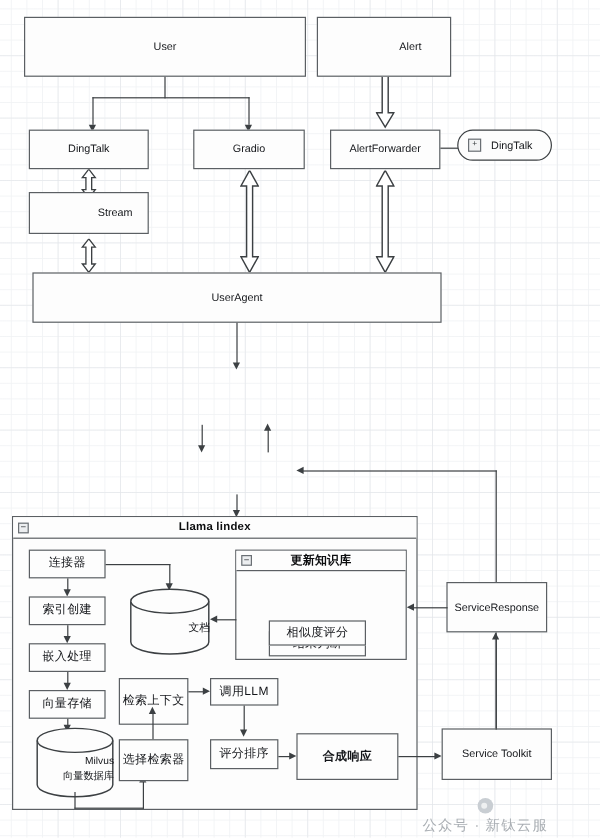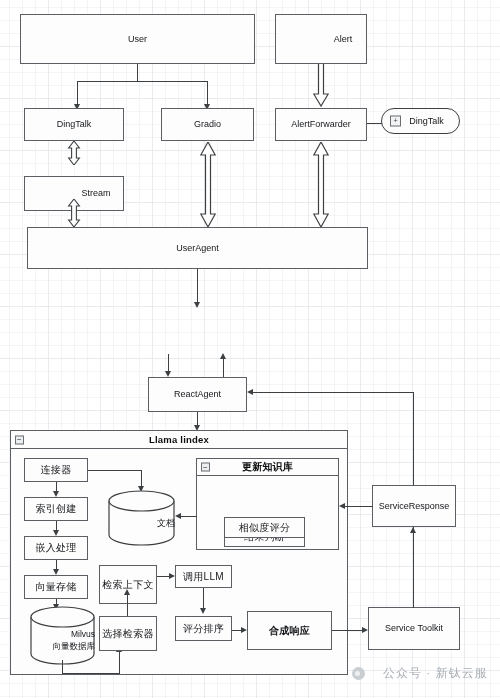--- a/index.html
+++ b/index.html
@@ -66,40 +66,40 @@
   .wire.h{height:1.2px;}
   .wire.v{width:1.2px;}
   .ah{position:absolute;width:0;height:0;}
   .ah.down{border-left:3.6px solid transparent;border-right:3.6px solid transparent;border-top:6px solid #3c4043;}
   .ah.up{border-left:3.6px solid transparent;border-right:3.6px solid transparent;border-bottom:6px solid #3c4043;}
   .ah.left{border-top:3.6px solid transparent;border-bottom:3.6px solid transparent;border-right:6px solid #3c4043;}
   .ah.right{border-top:3.6px solid transparent;border-bottom:3.6px solid transparent;border-left:6px solid #3c4043;}
   .block-arrow{position:absolute;}
   .block-arrow svg{display:block;}
   .wm{
-    position:absolute;display:flex;align-items:center;gap:18px;
-    color:#a9aeb3;font-size:12px;letter-spacing:1px;
+    position:absolute;display:flex;align-items:center;gap:2px;
+    color:#a9aeb3;font-size:12px;letter-spacing:1px;flex-direction:column;
   }
   .wm .logo{
     width:13px;height:13px;border-radius:50%;
     background:#c9ced3;position:relative;flex:none;
   }
   .wm .logo:after{
     content:"";position:absolute;left:3px;top:4px;
     width:5px;height:5px;border-radius:50%;background:#eef0f1;
   }
 </style>
 </head>
 <body>
 
 <div id="canvas">
 
   <div class="node" style="left:20px;top:14px;width:235px;height:50px;">User</div>
 
-  <div class="node" style="left:275px;top:14px;width:92px;height:50px;padding-left:44px;">Alert</div>
+  <div class="node" style="left:264px;top:14px;width:112px;height:50px;padding-left:44px;">Alert</div>
 
   <div class="wire v" style="left:137px;top:64px;height:18px;"></div>
   <div class="wire h" style="left:77px;top:81px;width:131px;"></div>
   <div class="wire v" style="left:77px;top:81px;height:23px;"></div>
   <div class="ah down" style="left:73.6px;top:104px;"></div>
   <div class="wire v" style="left:207px;top:81px;height:23px;"></div>
   <div class="ah down" style="left:203.6px;top:104px;"></div>
 
   <div class="block-arrow" style="left:313px;top:64px;">
     <svg width="16" height="43" viewBox="0 0 16 43">
@@ -119,21 +119,21 @@
     <span class="plus">+</span>
     <span style="padding-left:12px;">DingTalk</span>
   </div>
 
   <div class="block-arrow" style="left:67px;top:141px;">
     <svg width="14" height="24" viewBox="0 0 14 24">
       <path d="M7 0 L1.6 7 L4.6 7 L4.6 17 L1.6 17 L7 24 L12.4 17 L9.4 17 L9.4 7 L12.4 7 Z" fill="#ffffff" stroke="#3c4043" stroke-width="1.1" stroke-linejoin="miter"></path>
     </svg>
   </div>
 
-  <div class="node" style="left:24px;top:176px;width:100px;height:35px;padding-left:44px;">Stream</div>
+  <div class="node" style="left:24px;top:160px;width:100px;height:35px;padding-left:44px;">Stream</div>
 
   <div class="block-arrow" style="left:67px;top:199px;">
     <svg width="14" height="28" viewBox="0 0 14 28">
       <path d="M7 0 L1.6 7 L4.6 7 L4.6 21 L1.6 21 L7 28 L12.4 21 L9.4 21 L9.4 7 L12.4 7 Z" fill="#ffffff" stroke="#3c4043" stroke-width="1.1" stroke-linejoin="miter"></path>
     </svg>
   </div>
 
   <div class="block-arrow" style="left:200px;top:142px;">
     <svg width="16" height="85" viewBox="0 0 16 85">
       <path d="M8 0 L0.8 13 L5.5 13 L5.5 72 L0.8 72 L8 85 L15.2 72 L10.5 72 L10.5 13 L15.2 13 Z" fill="#ffffff" stroke="#3c4043" stroke-width="1.2" stroke-linejoin="miter"></path>
@@ -151,21 +151,20 @@
   <div class="wire v" style="left:197px;top:269px;height:35px;"></div>
   <div class="ah down" style="left:193.6px;top:302px;"></div>
 
 
   <div class="wire v" style="left:168px;top:354px;height:20px;"></div>
   <div class="ah down" style="left:164.6px;top:371px;"></div>
 
   <div class="wire v" style="left:223px;top:358px;height:19px;"></div>
   <div class="ah up" style="left:219.6px;top:353px;"></div>
 
-  <div class="node" style="left:148px;top:377px;width:99px;height:35px;">ReactAgent</div>
 
   <div class="wire v" style="left:197px;top:412px;height:16px;"></div>
   <div class="ah down" style="left:193.6px;top:425px;"></div>
 
   <div class="wire v" style="left:413px;top:392px;height:215px;"></div>
   <div class="wire h" style="left:252px;top:392px;width:162px;"></div>
   <div class="ah left" style="left:247px;top:388.6px;"></div>
 
   <div class="panel" style="left:10px;top:430px;width:338px;height:245px;">
     <div class="phead">

